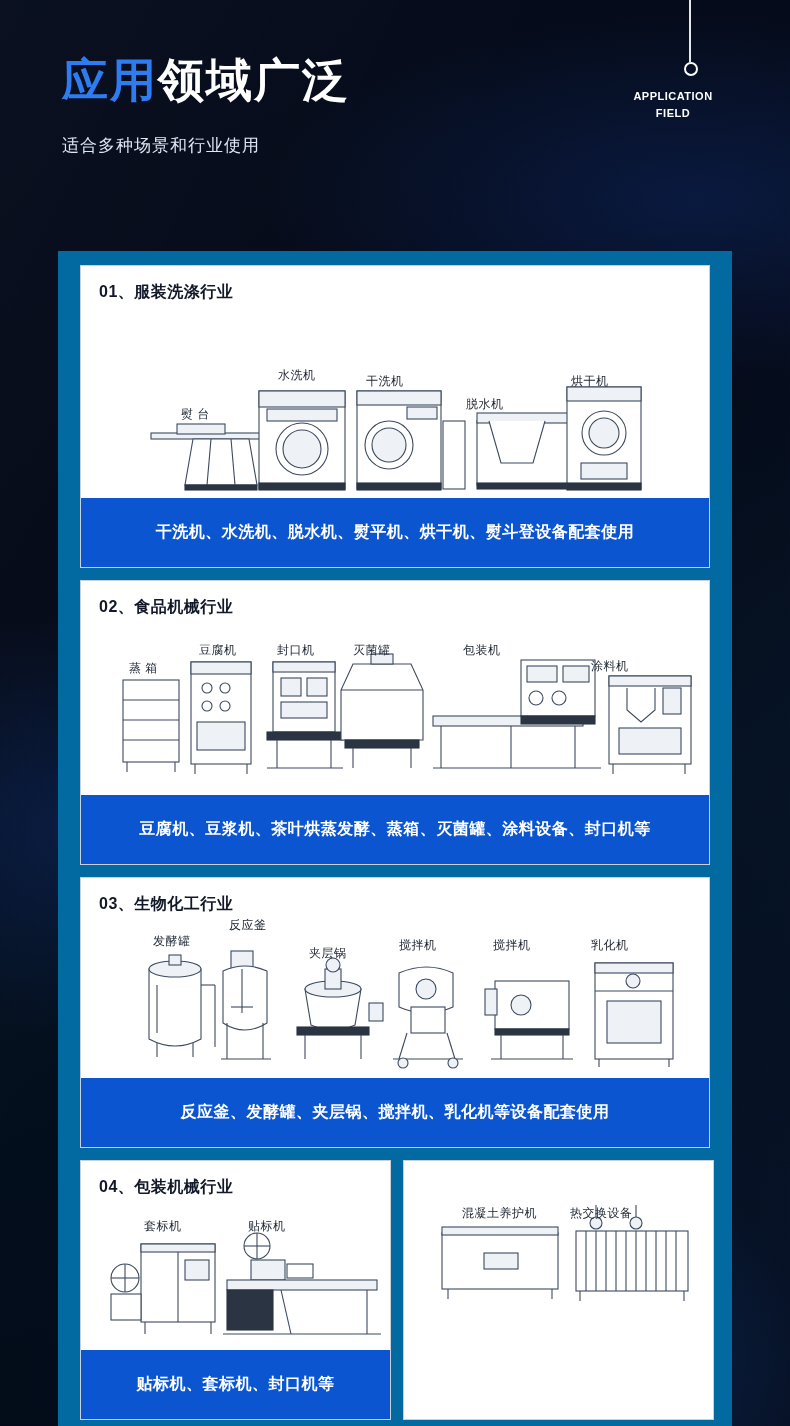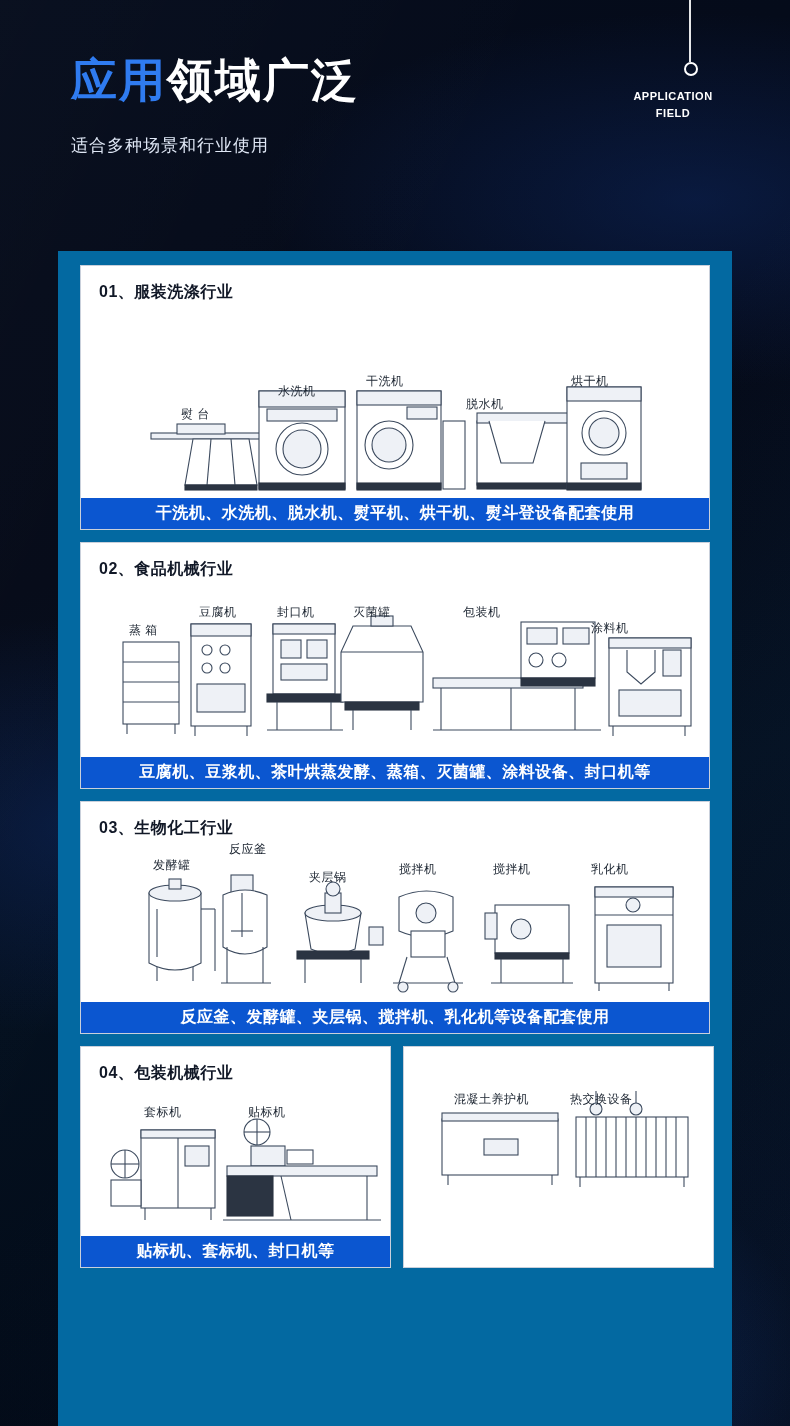--- a/index.html
+++ b/index.html
@@ -15,21 +15,21 @@
     position:relative;
   }
   .bg-grain{
     position:absolute;inset:0;
     background:
       linear-gradient(115deg, rgba(255,255,255,0.02) 0%, rgba(255,255,255,0) 40%),
       linear-gradient(300deg, rgba(60,120,220,0.07) 0%, rgba(0,0,0,0) 45%);
     pointer-events:none;
   }
   
-  .header{position:relative;padding:55px 0 0 62px;margin-left:9px;}
+  .header{position:relative;padding:55px 0 0 62px;}
   .title{
     font-size:46px;font-weight:bold;letter-spacing:2px;line-height:1.1;
     color:#ffffff;margin:0;
   }
   .title .hl{color:#2f7bf0;}
   .subtitle{
     margin-top:28px;font-size:17px;color:#dfe7f5;letter-spacing:1px;
   }
   .marker{
     position:absolute;right:52px;top:0;width:130px;text-align:right;
@@ -54,21 +54,21 @@
   .cards{position:absolute;left:22px;top:14px;width:630px;}
   .card{
     border:1px solid #c9d0db;background:#ffffff;margin-bottom:12px;position:relative;
   }
   .card-title{
     font-size:16px;font-weight:bold;color:#111827;padding:16px 0 0 18px;letter-spacing:.5px;
   }
   .art{position:relative;}
   .cap{
     background:#0b56d0;color:#ffffff;font-size:16px;font-weight:bold;
-    text-align:center;letter-spacing:.5px;padding:5px 0;
+    text-align:center;letter-spacing:.5px;padding:24px 0;
   }
   .lbl{
     position:absolute;font-size:12px;color:#1b2430;white-space:nowrap;letter-spacing:.5px;
   }
   .row-split{display:flex;gap:12px;}
   .row-split .card{flex:1;margin-bottom:14px;}
   svg{display:block;}
   .mach{fill:none;stroke:#3c4a5e;stroke-width:1.1;}
   .mach-f{fill:#ffffff;stroke:#3c4a5e;stroke-width:1.1;}
   .dark{fill:#2b3442;stroke:#2b3442;}
@@ -92,21 +92,21 @@
   </div>
 </div>
 
 <div class="panel">
   <div class="cards">
 
     <div class="card">
       <div class="card-title">01、服装洗涤行业</div>
       <div class="art" style="height:195px;">
         <span class="lbl" style="left:100px;top:103px;">熨 台</span>
-        <span class="lbl" style="left:197px;top:80px;">水洗机</span>
+        <span class="lbl" style="left:197px;top:64px;">水洗机</span>
         <span class="lbl" style="left:285px;top:70px;">干洗机</span>
         <span class="lbl" style="left:385px;top:93px;">脱水机</span>
         <span class="lbl" style="left:490px;top:70px;">烘干机</span>
         <svg width="630" height="195" viewBox="0 0 630 195">
 
           <g class="mach">
             <rect x="70" y="130" width="150" height="6" class="lite"></rect>
             <rect x="96" y="121" width="48" height="10" class="lite"></rect>
             <path d="M112 136 L104 182 L176 182 L168 136 Z" class="mach-f"></path>
             <line x1="130" y1="136" x2="126" y2="182"></line>
@@ -347,21 +347,21 @@
                 <line x1="286" y1="92" x2="286" y2="136"></line>
               <line x1="142" y1="136" x2="300" y2="136"></line>
             </g>
           </svg>
         </div>
         <div class="cap">贴标机、套标机、封口机等</div>
       </div>
 
       <div class="card">
         <div class="art" style="height:152px;">
-          <span class="lbl" style="left:50px;top:44px;">混凝土养护机</span>
+          <span class="lbl" style="left:58px;top:44px;">混凝土养护机</span>
           <span class="lbl" style="left:166px;top:44px;">热交换设备</span>
           <svg width="309" height="152" viewBox="0 0 309 152">
             <g class="mach">
               <rect x="38" y="72" width="116" height="56" class="mach-f"></rect>
               <rect x="38" y="66" width="116" height="8" class="lite"></rect>
               <rect x="80" y="92" width="34" height="16" class="lite"></rect>
               <line x1="44" y1="128" x2="44" y2="138"></line>
                 <line x1="148" y1="128" x2="148" y2="138"></line>
             </g>
             <g class="mach">

